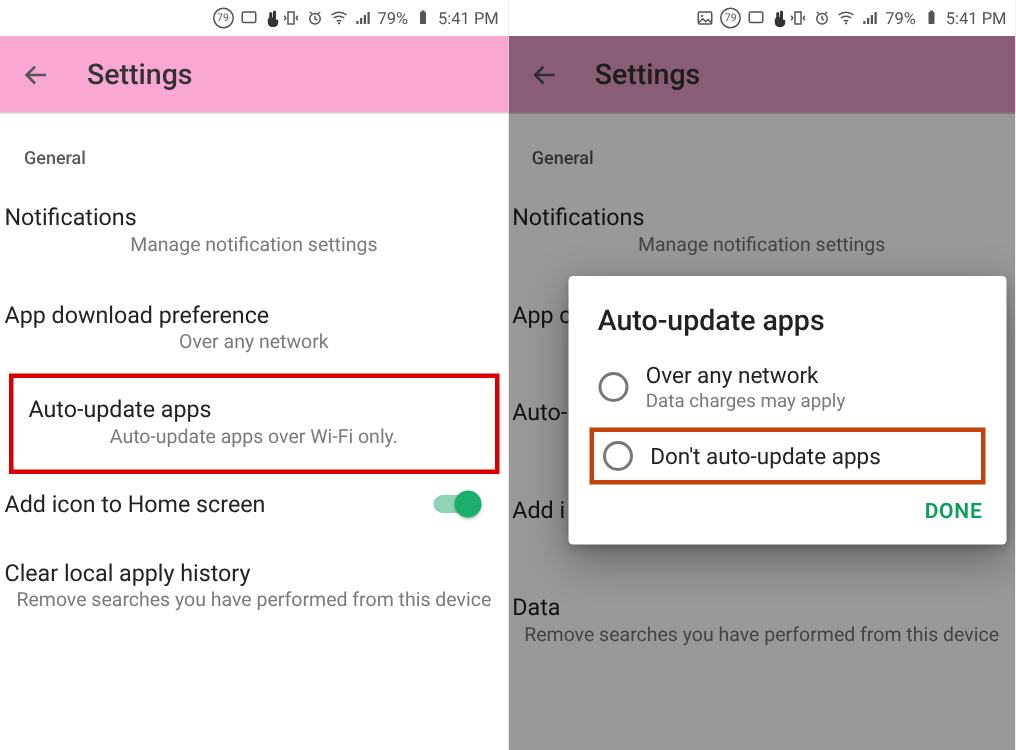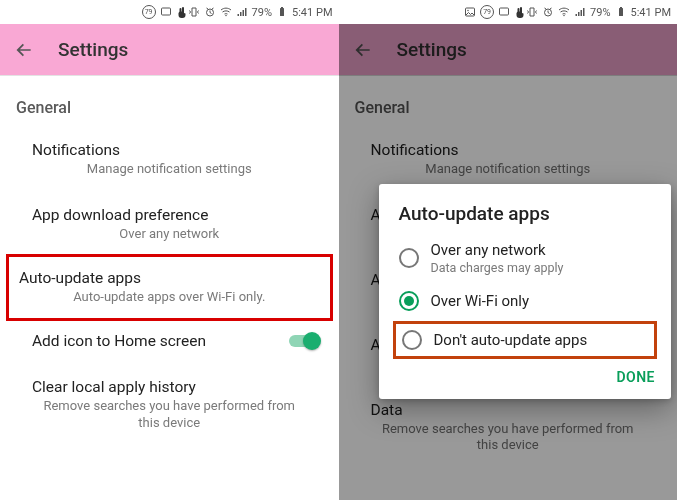--- a/index.html
+++ b/index.html
@@ -49,27 +49,27 @@
     padding: 0 14px;
     border-bottom:1px solid #e3e3e3;
     gap: 24px;
     background:#f9a8d4;
   }
   .appbar .title { font-size:19px; color:#333; font-weight:500; }
   .back-arrow { width:20px; height:20px; cursor:pointer; }
   
   .section-head {
     padding: 22px 16px 10px 16px;
-    font-size: 16px;
+    font-size: 12px;
     color: #5a5a5a;
     font-weight:500;
   }
   
   .item {
-    padding: 14px 32px;
+    padding: 14px 3px;
     position:relative;
   }
   .item .title { font-size:15.5px; color:#222; }
   .item .sub { font-size:13px; color:#7a7a7a; margin-top:2px; line-height:1.3;text-align:center; }
   .item.toggle { padding-right: 60px; }
   .switch {
     position:absolute; right:18px; top:50%; transform:translateY(-50%);
     width:34px; height:18px;
   }
   .switch .track {
@@ -297,26 +297,20 @@
       <div class="dialog-title">Auto-update apps</div>
 
       <div class="opt">
         <div class="radio"></div>
         <div class="labels">
           <div class="t">Over any network</div>
           <div class="s">Data charges may apply</div>
         </div>
       </div>
 
-      <div class="opt">
-        <div class="radio checked"></div>
-        <div class="labels">
-          <div class="t">Over Wi-Fi only</div>
-        </div>
-      </div>
 
       <div class="opt hl-opt">
         <div class="radio"></div>
         <div class="labels">
           <div class="t">Don't auto-update apps</div>
         </div>
       </div>
 
       <div class="dialog-actions">
         <span class="done">DONE</span>

